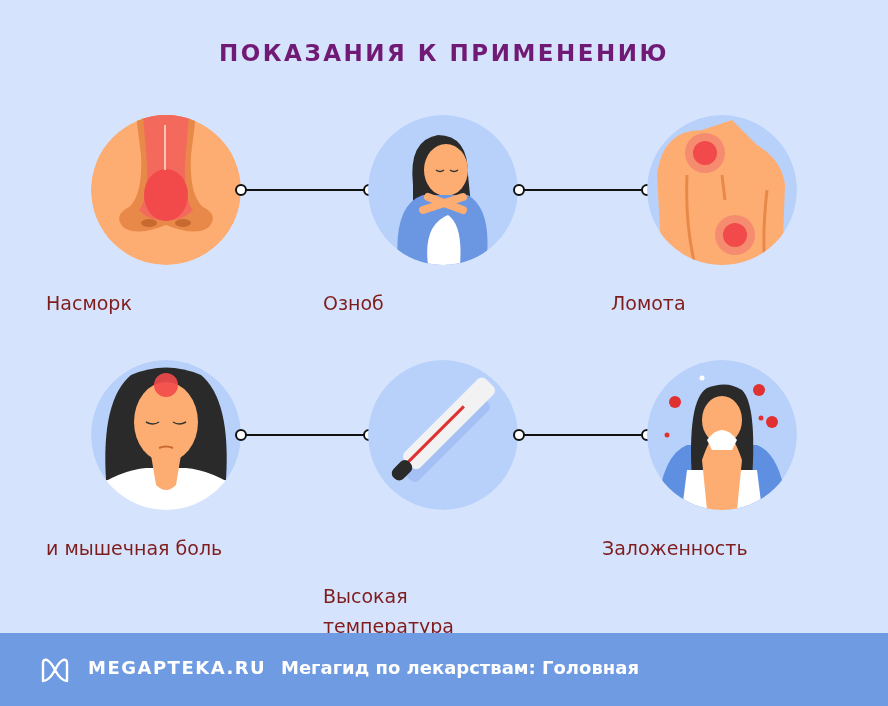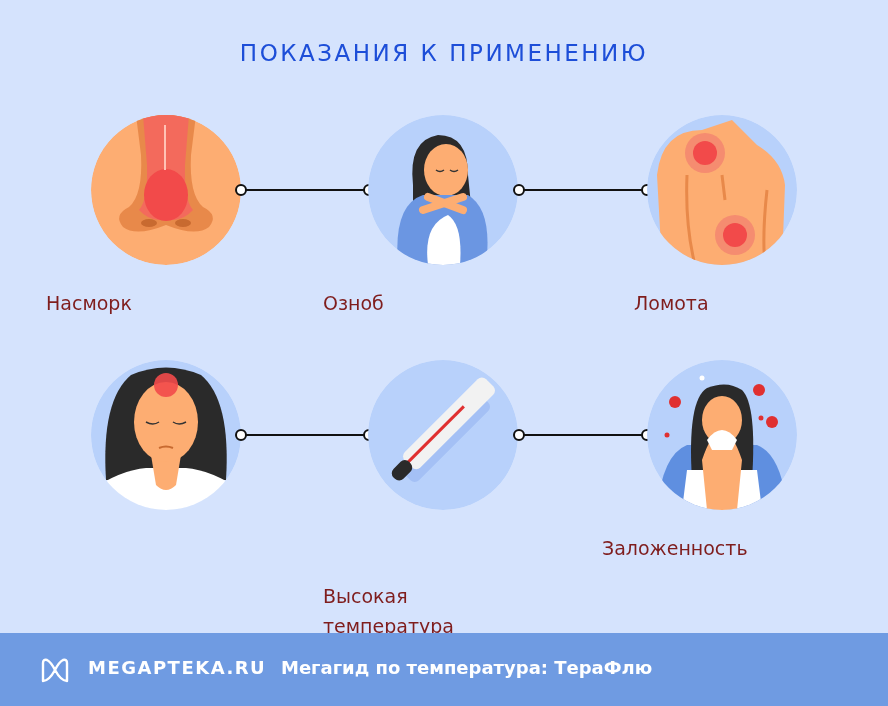--- a/index.html
+++ b/index.html
@@ -1,17 +1,17 @@
 <!DOCTYPE html>
 <html><head>
 <meta charset="utf-8">
 <style>
   html,body{margin:0;padding:0;}
   body{width:888px;height:706px;background:#d5e3fd;position:relative;overflow:hidden;font-family:"DejaVu Sans","Liberation Sans",sans-serif;color:#111;}
-  .title{position:absolute;left:0;top:40px;width:888px;text-align:center;font-weight:normal;font-size:23px;letter-spacing:2.5px;color:#1d4ed8;}
+  .title{position:absolute;left:0;top:40px;width:888px;text-align:center;font-weight:bold;font-size:23px;letter-spacing:2.5px;color:#701a75;}
   .circle{position:absolute;width:150px;height:150px;border-radius:50%;overflow:hidden;}
   .circle svg{width:150px;height:150px;display:block;}
   .label{position:absolute;width:240px;font-size:19px;line-height:30px;color:#7f1d1d;}
   .conn{position:absolute;height:2px;background:#111;}
   .dot{position:absolute;width:8px;height:8px;border:2px solid #111;border-radius:50%;background:#fff;}
   .footer{position:absolute;left:0;top:633px;width:888px;height:73px;background:#6f9be2;}
   .logo-icon{position:absolute;left:39px;top:657px;}
   .brand{position:absolute;left:88px;top:657px;color:#fff;font-weight:bold;font-size:18px;letter-spacing:1.5px;}
   .tagline{position:absolute;left:281px;top:657px;color:#fff;font-weight:bold;font-size:18px;}
 </style>
@@ -57,21 +57,21 @@
     <path d="M75 60 L78 85 M40 60 Q38 110 48 150 M120 75 Q115 120 118 150" stroke="#e8894a" stroke-width="3" fill="none"></path>
     <circle cx="58" cy="38" r="20" fill="#f58c70"></circle>
     <circle cx="58" cy="38" r="12" fill="#f24a4a"></circle>
     <circle cx="88" cy="120" r="20" fill="#f58c70"></circle>
     <circle cx="88" cy="120" r="12" fill="#f24a4a"></circle>
   </svg>
 </div>
 
 <div class="label" style="left:46px;top:288px;"><span>Насморк</span></div>
 <div class="label" style="left:323px;top:288px;"><span>Озноб</span></div>
-<div class="label" style="left:634px;top:288px;"><span>Ломота</span></div>
+<div class="label" style="left:611px;top:288px;"><span>Ломота</span></div>
 
 <div class="circle" style="left:91px;top:360px;">
   <svg viewBox="0 0 150 150">
     <circle cx="75" cy="75" r="75" fill="#b8d1fb"></circle>
     <path d="M15 120 Q10 40 40 15 Q75 0 110 15 Q140 40 135 120 Z" fill="#2a2a2a"></path>
     <path d="M0 130 Q30 110 55 108 L95 108 Q120 110 150 130 L150 150 L0 150 Z" fill="#ffffff"></path>
     <path d="M60 95 L90 95 L85 125 Q75 135 65 125 Z" fill="#fdad72"></path>
     <ellipse cx="75" cy="62" rx="32" ry="40" fill="#fdad72"></ellipse>
     <path d="M62 10 Q75 30 88 10 Z" fill="#2a2a2a"></path>
     <ellipse cx="75" cy="25" rx="12" ry="12" fill="#f24a4a" opacity="0.9"></ellipse>
@@ -110,29 +110,30 @@
     <circle cx="28" cy="42" r="6" fill="#e03030"></circle>
     <circle cx="112" cy="30" r="6" fill="#e03030"></circle>
     <circle cx="125" cy="62" r="6" fill="#e03030"></circle>
     <circle cx="114" cy="58" r="2.5" fill="#e03030"></circle>
     <circle cx="20" cy="75" r="2.5" fill="#e03030"></circle>
     <circle cx="55" cy="18" r="2.5" fill="#ffffff"></circle>
   </svg>
 </div>
 
 <div class="label" style="left:46px;top:533px;">
+  <div>и мышечная боль</div>
 </div>
 <div class="label" style="left:323px;top:533px;margin-top:48px;">
   <div>Высокая</div>
   <div>температура</div>
 </div>
 <div class="label" style="left:602px;top:533px;">
   <div>Заложенность</div>
 </div>
 
 <div class="footer"></div>
 <div class="logo-icon">
   <svg width="32" height="26" viewBox="0 0 32 26">
     <path d="M4 24 L4 6 Q4 2 8 3 Q12 5 16 13 Q20 5 24 3 Q28 2 28 6 L28 24 M4 24 Q10 24 16 13 Q22 24 28 24" fill="none" stroke="#fff" stroke-width="2.4" stroke-linejoin="round" stroke-linecap="round"></path>
   </svg>
 </div>
 <div class="brand">MEGAPTEKA.RU</div>
-<div class="tagline">Мегагид по температура: ТераФлю</div>
+<div class="tagline">Мегагид по лекарствам: Головная</div>
 
 </body></html>

